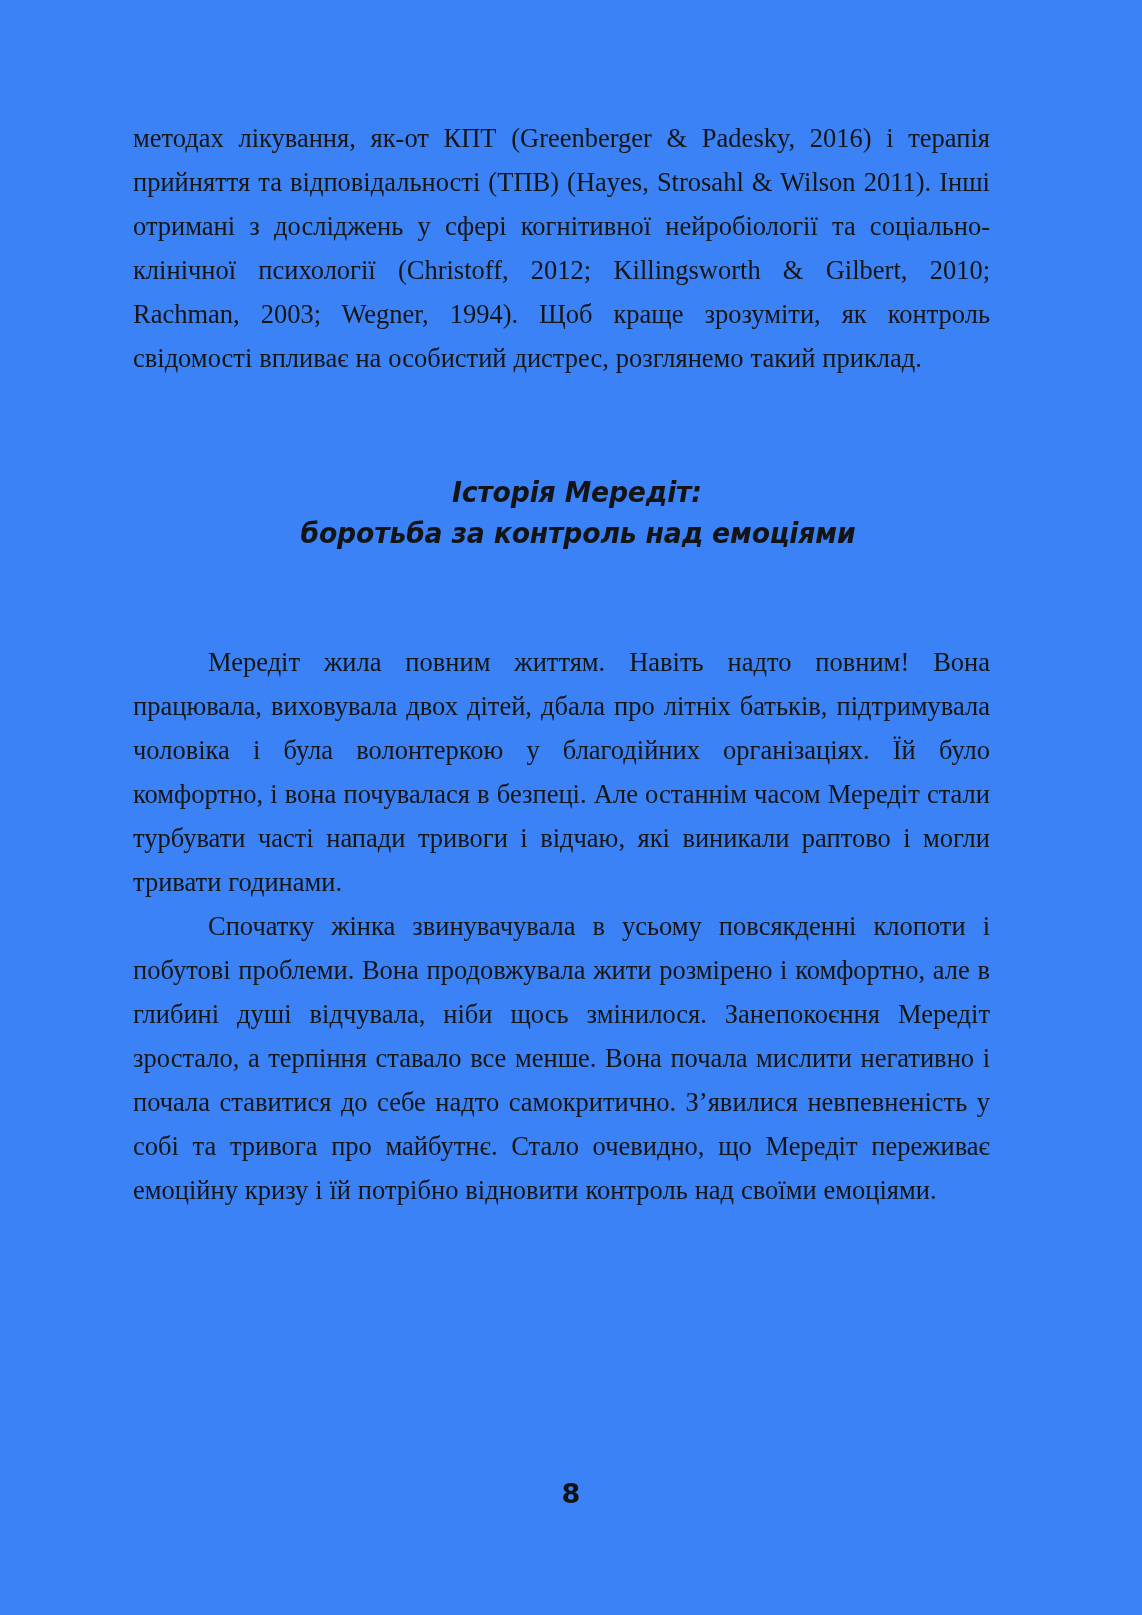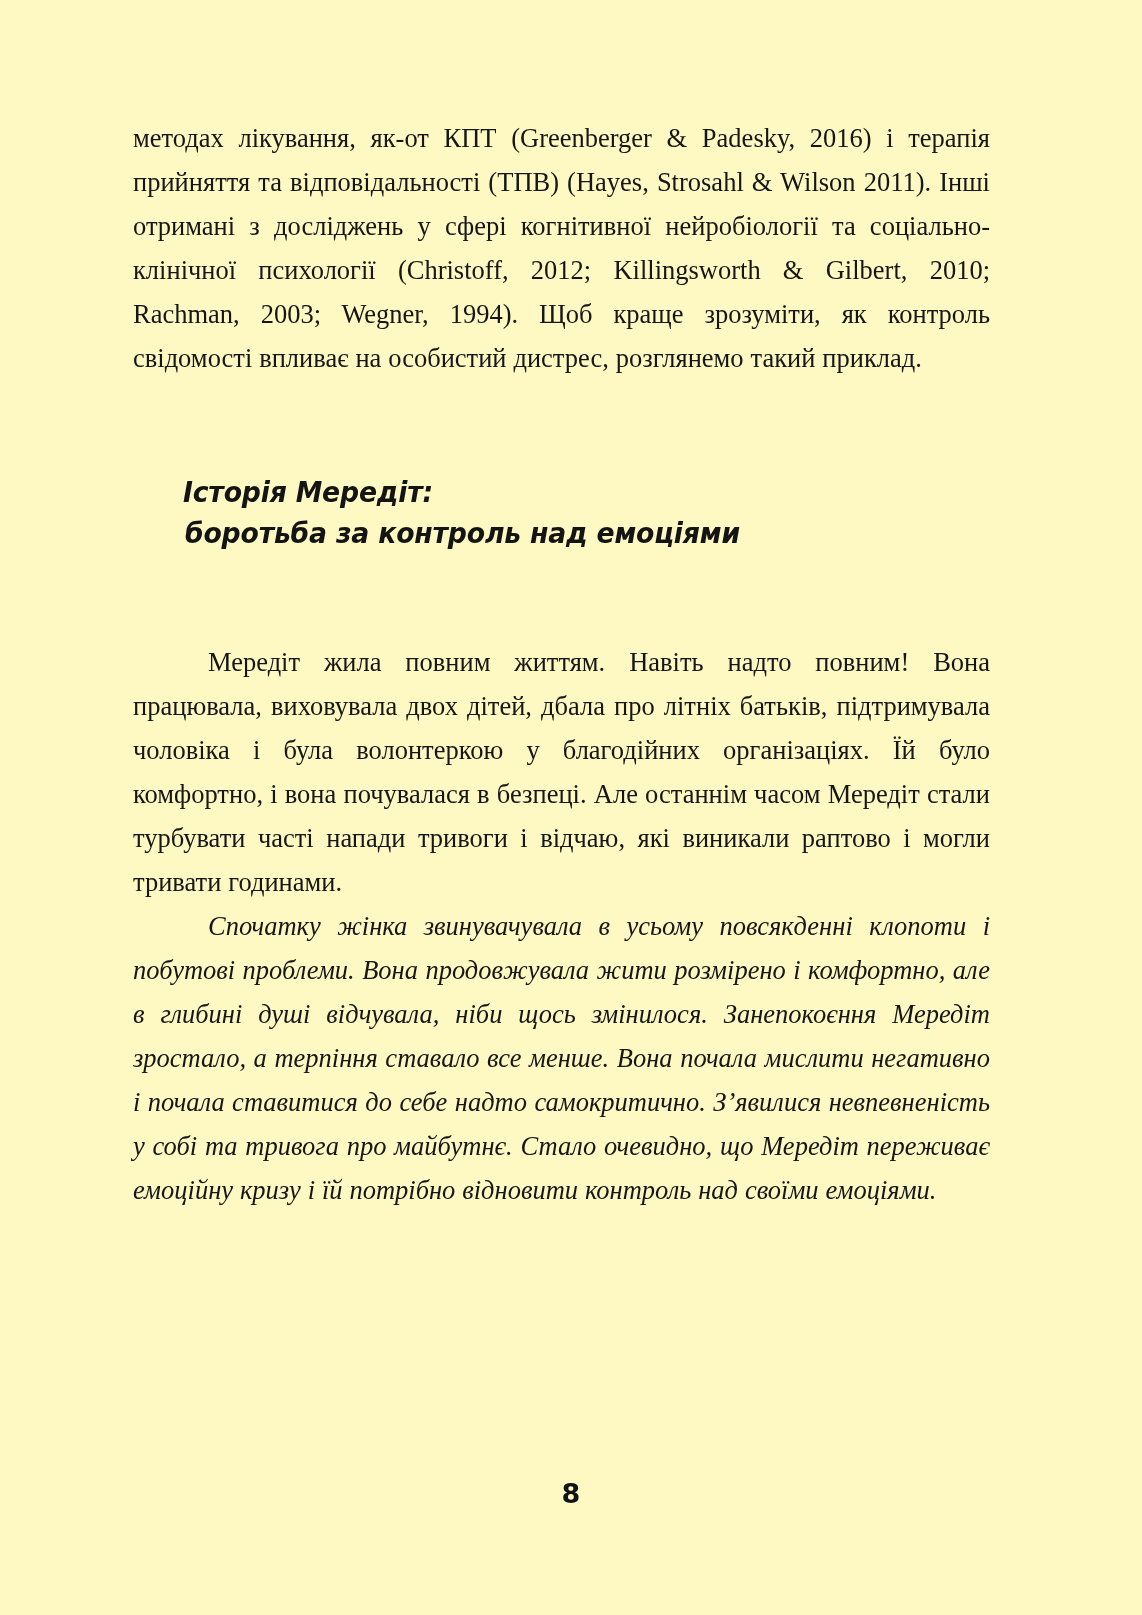--- a/index.html
+++ b/index.html
@@ -6,21 +6,21 @@
   html, body {
     margin: 0;
     padding: 0;
     background: #ffffff;
   }
 
   .page {
     position: relative;
     width: 1142px;
     height: 1615px;
-    background: #fef9c3;
+    background: #3b82f6;
     overflow: hidden;
     box-sizing: border-box;
   }
 
   .content {
     position: absolute;
     left: 133px;
     top: 116px;
     width: 857px;
   }
@@ -38,27 +38,27 @@
     hyphens: none;
     word-spacing: 0.01em;
   }
 
   .para.indent {
     text-indent: 75px;
   }
 
   .para + .para {
     margin-top: 0;
-    font-style: italic;
   }
 
   
   .heading-block {
     margin-top: 92px;
-    margin-left: 50px;
+    margin-left: 92px;
+    text-align: center;
   }
 
   .heading-line {
     font-family: "DejaVu Sans", "Liberation Sans", sans-serif;
     font-style: italic;
     font-weight: 700;
     font-size: 29px;
     line-height: 41px;
     color: #141414;
     letter-spacing: -0.2px;

